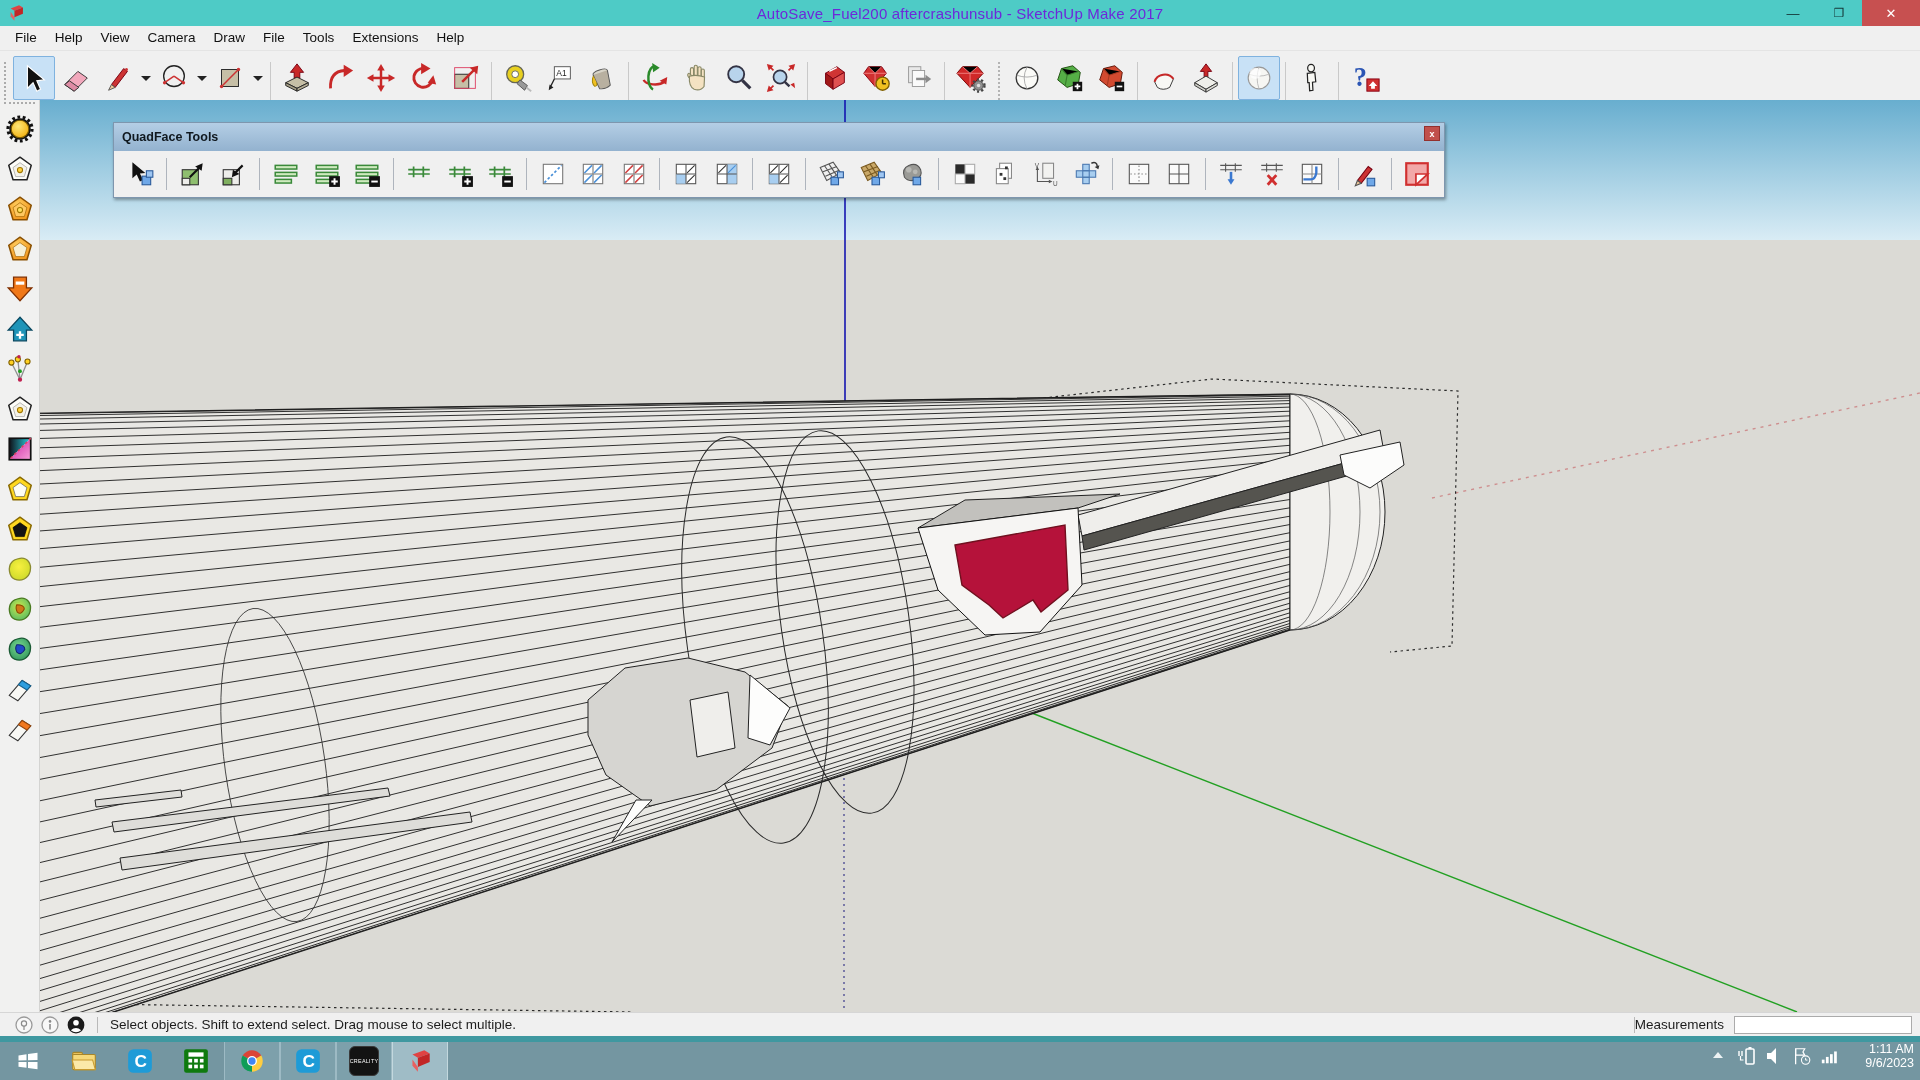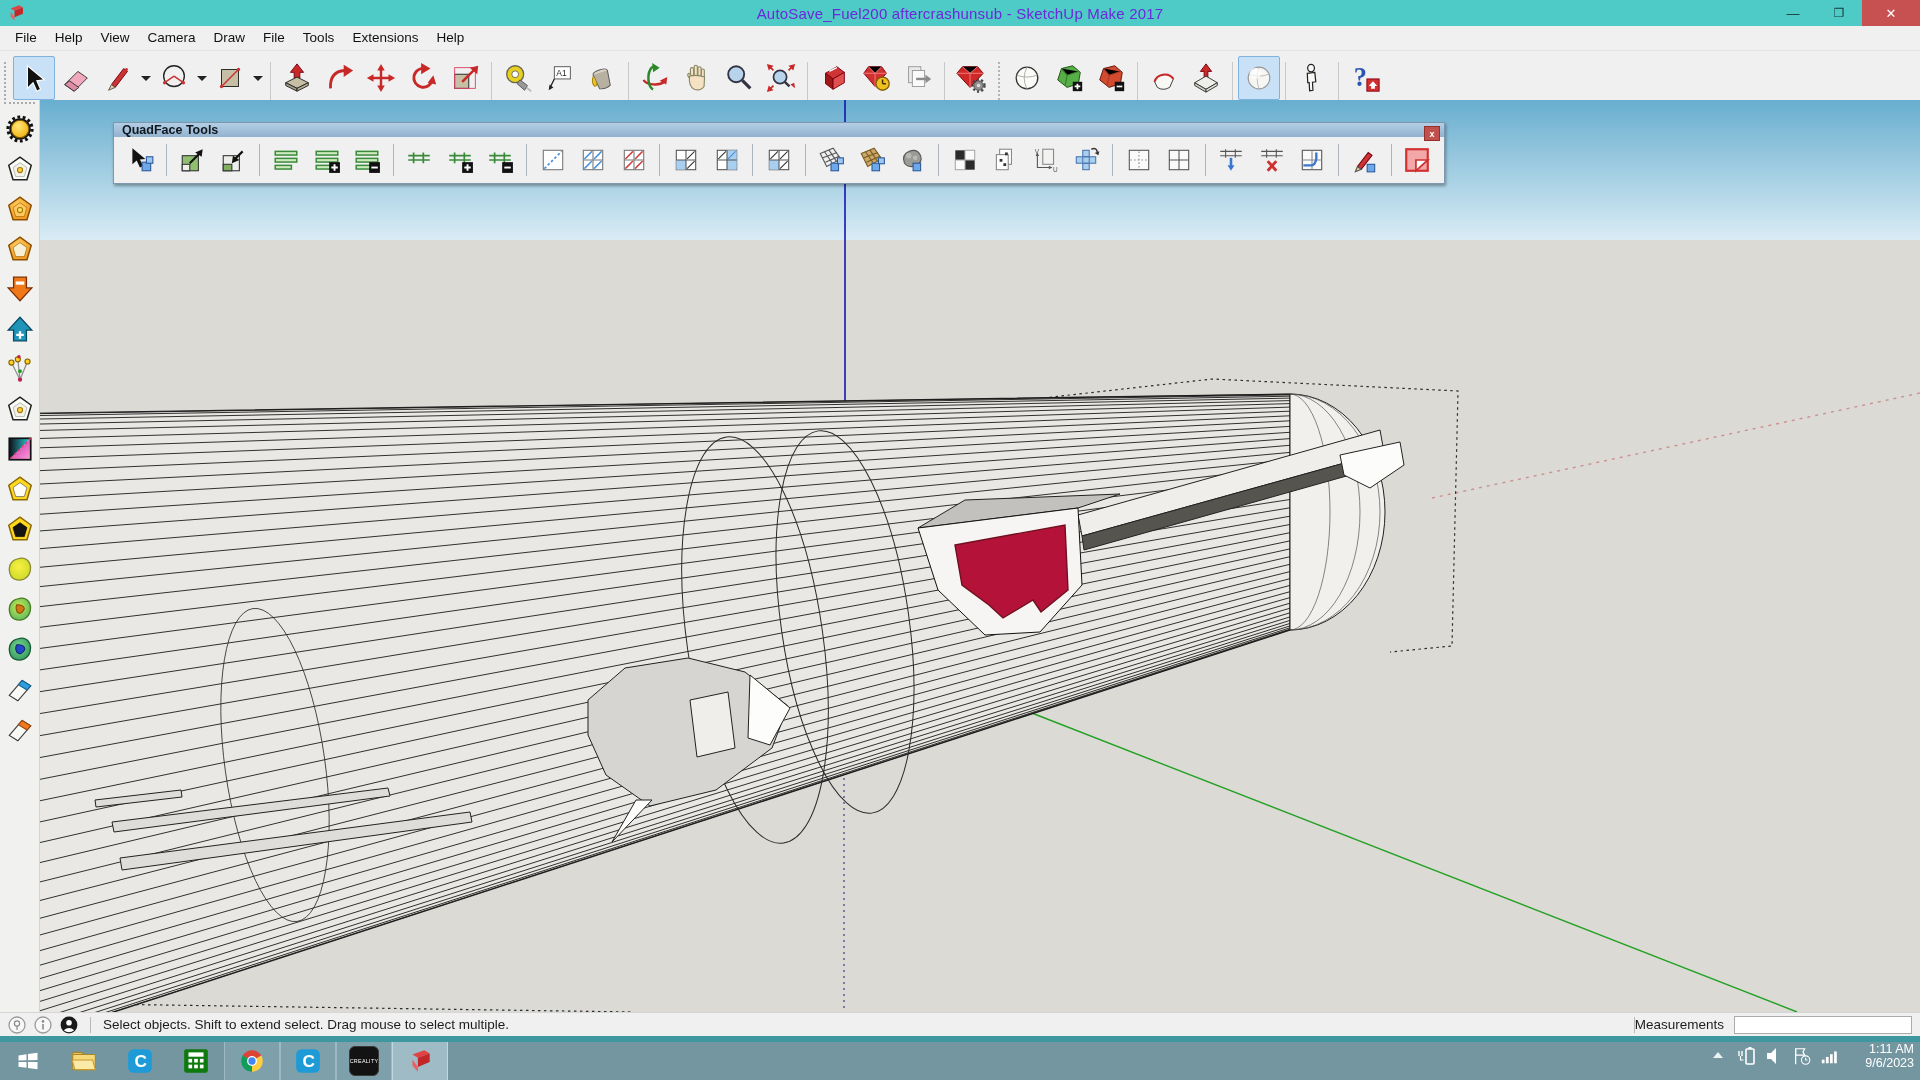--- a/index.html
+++ b/index.html
@@ -40,34 +40,34 @@
   
   #sidebar { position:absolute; top:100px; left:0; width:40px; height:912px;
              background:#F1F1F0; border-right:1px solid #D4D4D2; }
   #sidebar .grip { height:6px; margin:2px 4px; border-top:2px dotted #ABABAB;}
   .sbtn { width:36px; height:38px; margin:2px auto; display:flex; align-items:center;
           justify-content:center;}
   
   #quadface { position:absolute; top:122px; left:113px; width:1332px;
               border:1px solid #7E96AE; box-shadow:1px 2px 3px rgba(0,0,0,.35);
               background:#F0F0F0;}
-  #qf-title { height:14px; background:linear-gradient(#B4CEE5,#93B2CF);
+  #qf-title { height:28px; background:linear-gradient(#B4CEE5,#93B2CF);
               display:flex; align-items:center; padding-left:8px;
               font-size:12.5px; font-weight:bold; color:#10181F; position:relative;}
   #qf-close { position:absolute; right:4px; top:3px; width:16px; height:15px;
               background:#C1504C; color:#fff; font-size:9px; font-weight:bold;
               display:flex; align-items:center; justify-content:center;
               border:1px solid #93302E;}
   #qf-body { height:46px; display:flex; align-items:center; padding:0 8px; gap:3px;}
   .qbtn { width:38px; height:38px; display:flex; align-items:center; justify-content:center;}
   .qsep { width:1px; height:32px; background:#AEB4BD; margin:0 4px; }
   
   #statusbar { position:absolute; top:1012px; left:0; width:1920px; height:24px;
                background:#F0F0F0; border-top:1px solid #D6D6D6; display:flex;
-               align-items:center; font-size:13.5px; color:#1c1c1c;}
+               align-items:center; font-size:13.5px; color:#1c1c1c;padding-left:7px;}
   .scir { width:18px; height:18px; margin-left:8px; }
   #status-hint { margin-left:12px; }
   .vbar { width:1px; height:16px; background:#B9B9B9; margin-left:12px;}
   #meas-wrap { position:absolute; right:8px; display:flex; align-items:center;}
   #meas-label { margin:0 10px 0 0; }
   #meas-input { width:178px; height:18px; border:1px solid #ABABAB; background:#fff;
                 font-size:12px; padding:0 4px;}
   #tealstrip { position:absolute; top:1036px; left:0; width:1920px; height:6px;
                background:#3F98A0; }
   

